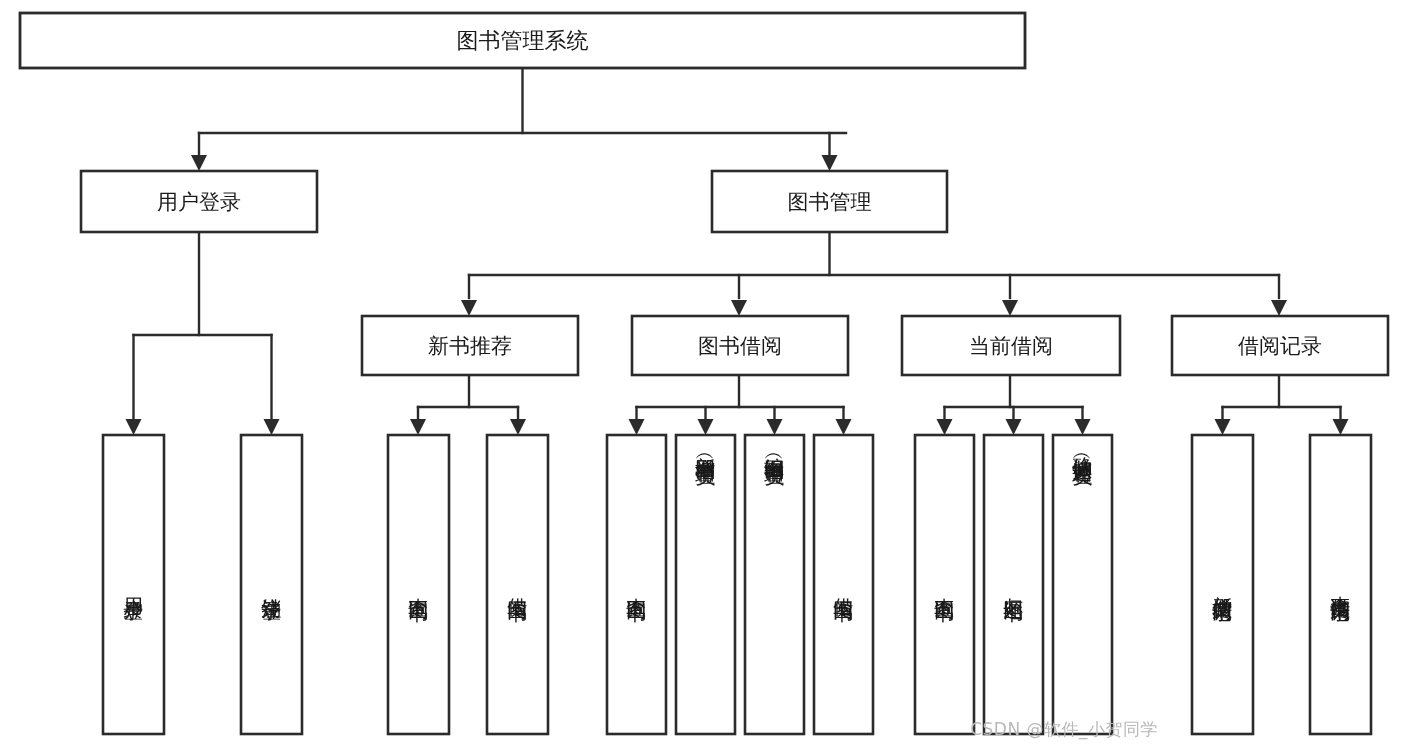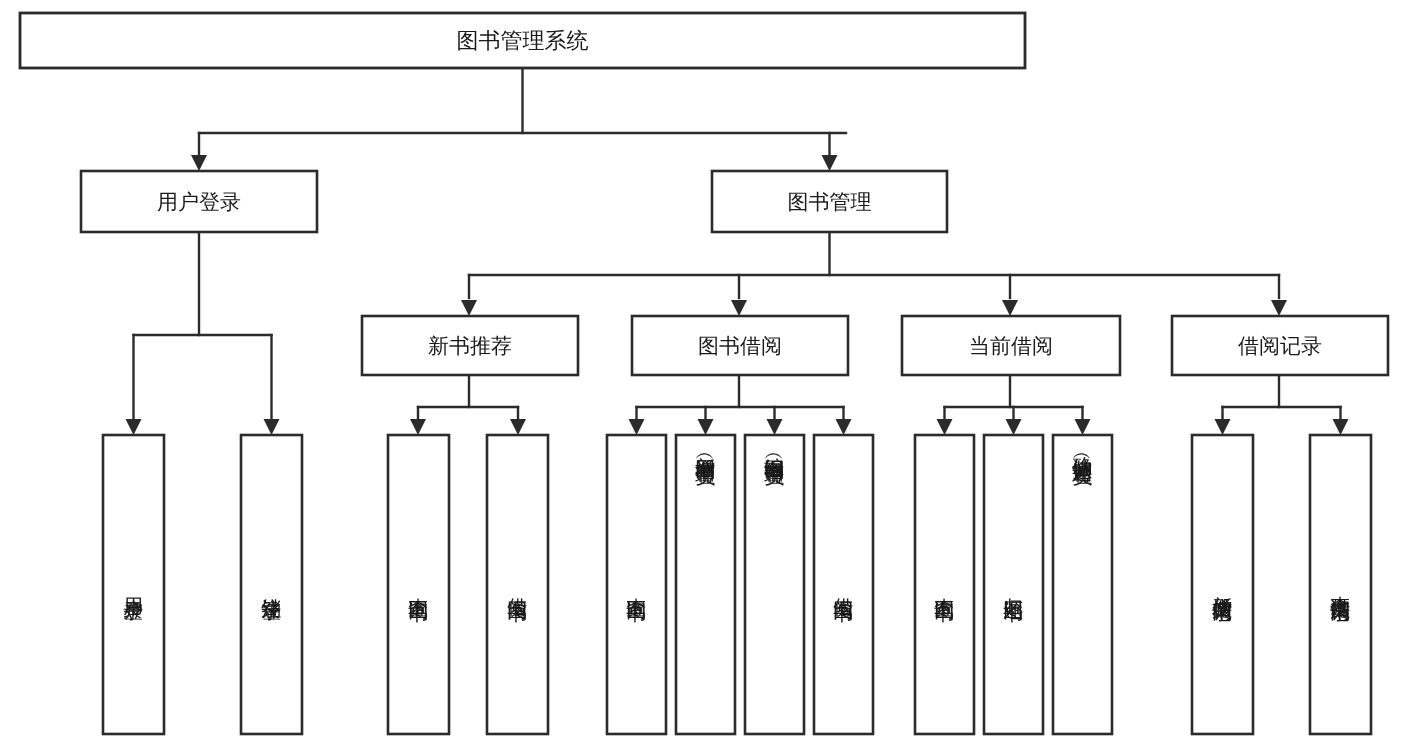--- a/index.html
+++ b/index.html
@@ -282,13 +282,14 @@
   <div class="leaf-label-box" style="left:1053px; top:435px; width:59px; height:299px; align-items:flex-start;">
     <span class="leaf-label-text" style="margin-top:6px;">确认归还（管理员）</span>
   </div>
   <div class="leaf-label-box" style="left:1192px; top:435px; width:61px; height:299px;">
     <span class="leaf-label-text">新增借阅记录</span>
   </div>
   <div class="leaf-label-box" style="left:1310px; top:435px; width:61px; height:299px;">
     <span class="leaf-label-text">查询借阅记录</span>
   </div>
 
+  <div class="watermark">CSDN @软件_小贺同学</div>
 </div>
 
 </body></html>

